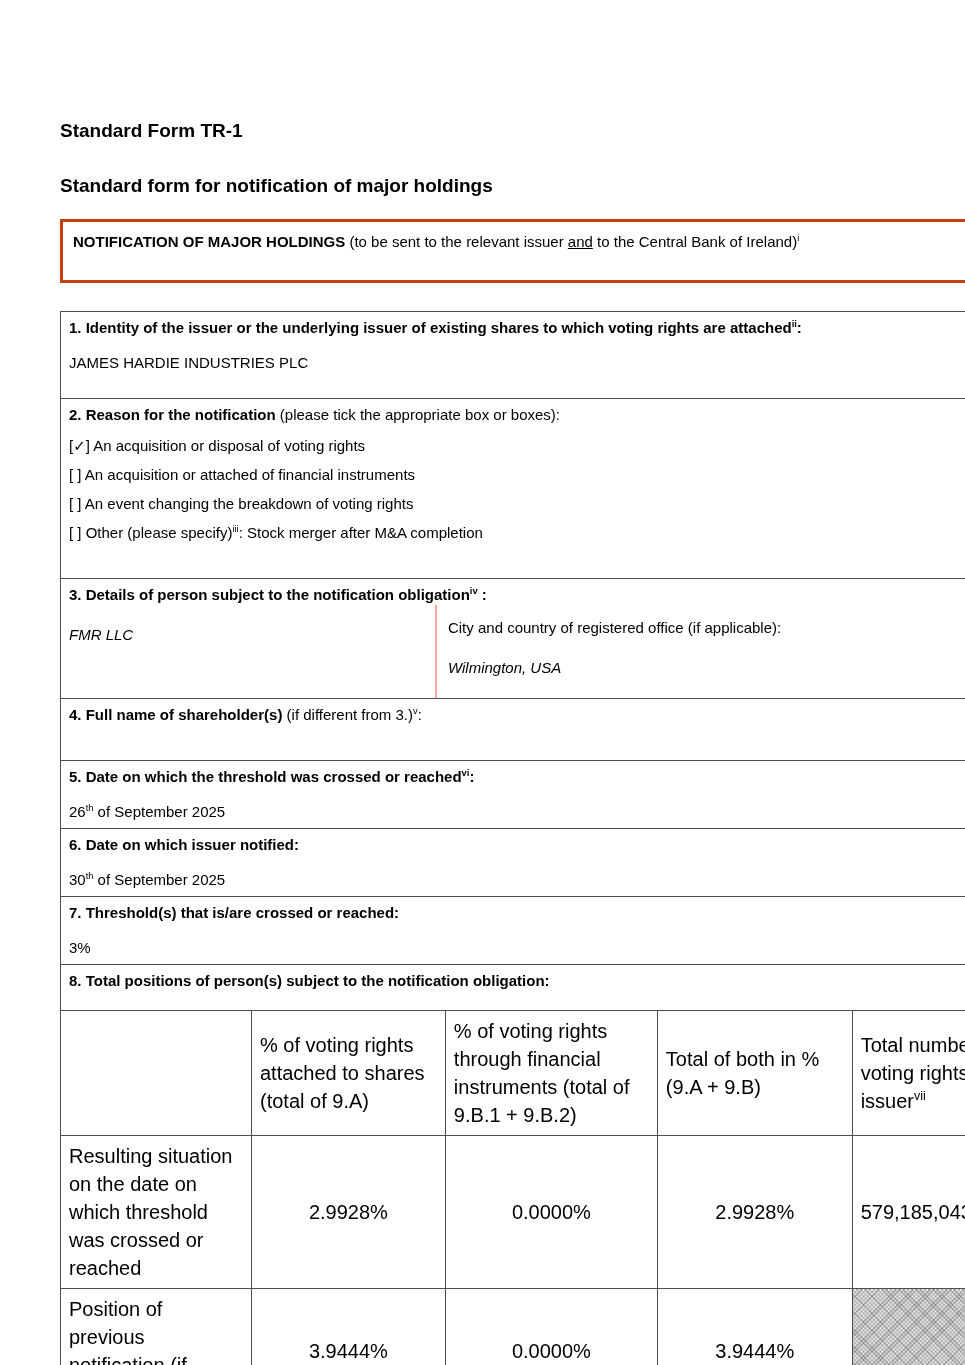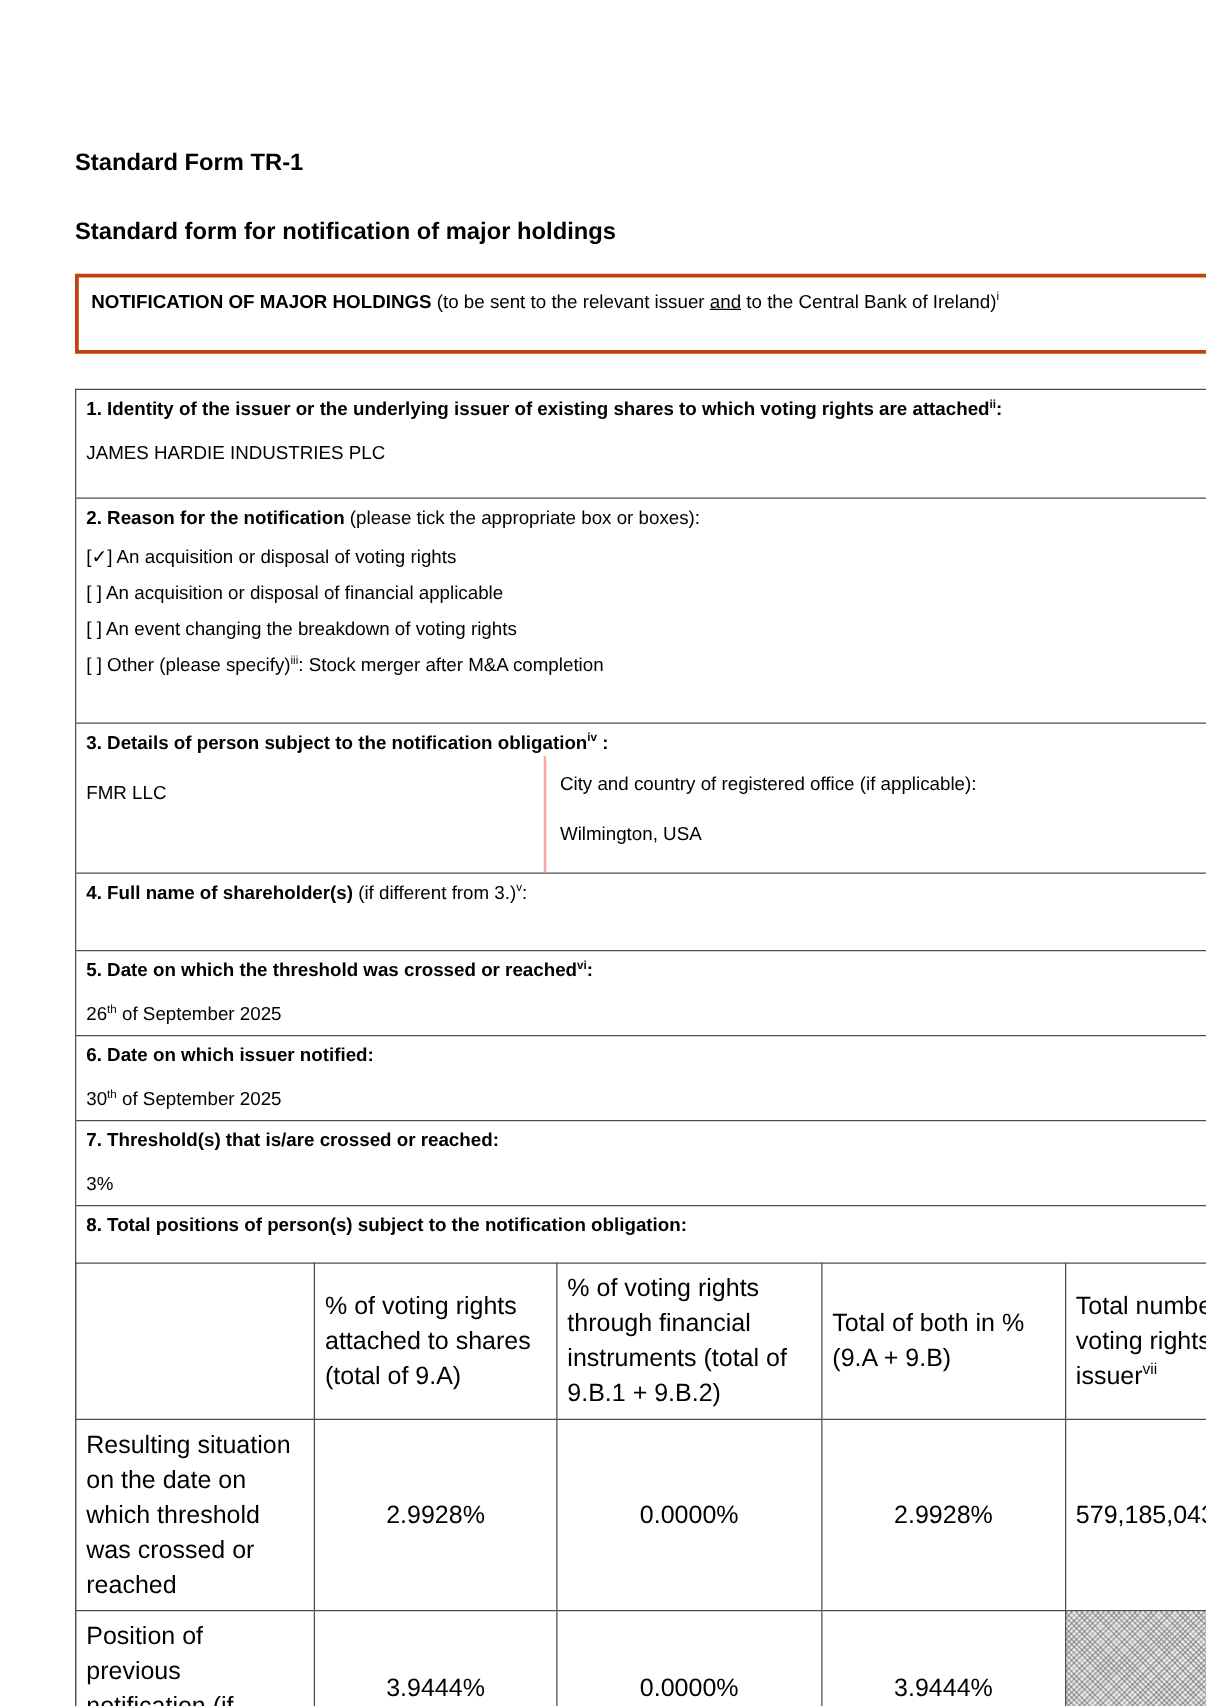--- a/index.html
+++ b/index.html
@@ -38,21 +38,21 @@
   .s5, .s6, .s7 { min-height: 62px; }
   .s8 { min-height: 46px; }
 
   .options { margin-top: 10px; }
   .option { margin-bottom: 8px; }
 
   .cols { display: flex; align-items: stretch; min-height: 93px; margin-top: 0; }
   .col-left { width: 39.2%; padding: 0 8px 16px 8px; }
   .col-right { flex: 1; border-left: 2px solid #fca5a5; padding: 0 8px 16px 11px; }
   .cols .label { margin-top: 12px; }
-  .cols .value { margin-top: 19px; }
+  .cols .value { margin-top: 19px; font-style: italic; }
 
   table.positions {
     width: calc(100% + 2px);
     margin: 0 -1px;
     border-collapse: collapse;
     table-layout: fixed;
     font-size: 20px;
   }
   table.positions td {
     border: 1px solid #4d4d4d;
@@ -89,21 +89,21 @@
 
       <div class="sect s1">
         <p class="heading"><b>1. Identity of the issuer or the underlying issuer of existing shares to which voting rights are attached</b><sup><b>ii</b></sup><b>:</b></p>
         <p class="value">JAMES HARDIE INDUSTRIES PLC</p>
       </div>
 
       <div class="sect s2">
         <p class="heading"><b>2. Reason for the notification</b><span> (please tick the appropriate box or boxes):</span></p>
         <div class="options">
           <div class="option"><span>[✓]</span> <span>An acquisition or disposal of voting rights</span></div>
-          <div class="option"><span>[ ]</span> <span>An acquisition or disposal of financial applicable</span></div>
+          <div class="option"><span>[ ]</span> <span>An acquisition or attached of financial instruments</span></div>
           <div class="option"><span>[ ]</span> <span>An event changing the breakdown of voting rights</span></div>
           <div class="option"><span>[ ]</span> <span>Other (please specify)</span><sup>iii</sup><span>: Stock merger after M&amp;A completion</span></div>
         </div>
       </div>
 
       <div class="sect s3">
         <p class="heading"><b>3. Details of person subject to the notification obligation</b><sup><b>iv</b></sup><b> :</b></p>
         <div class="cols">
           <div class="col-left">
             <p class="value">FMR LLC</p>

